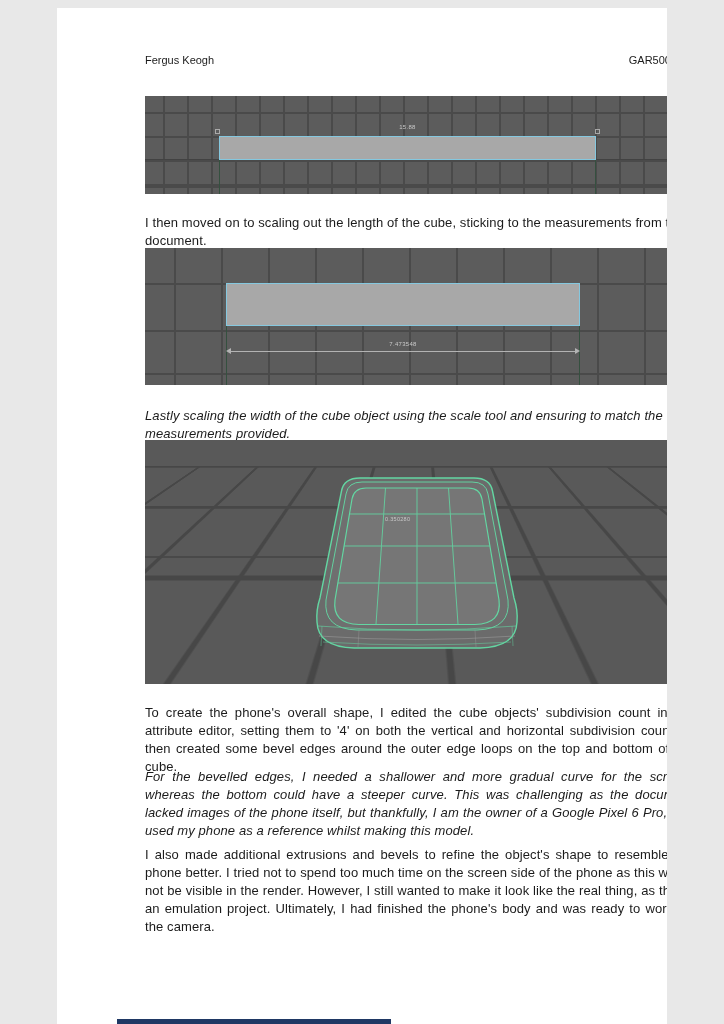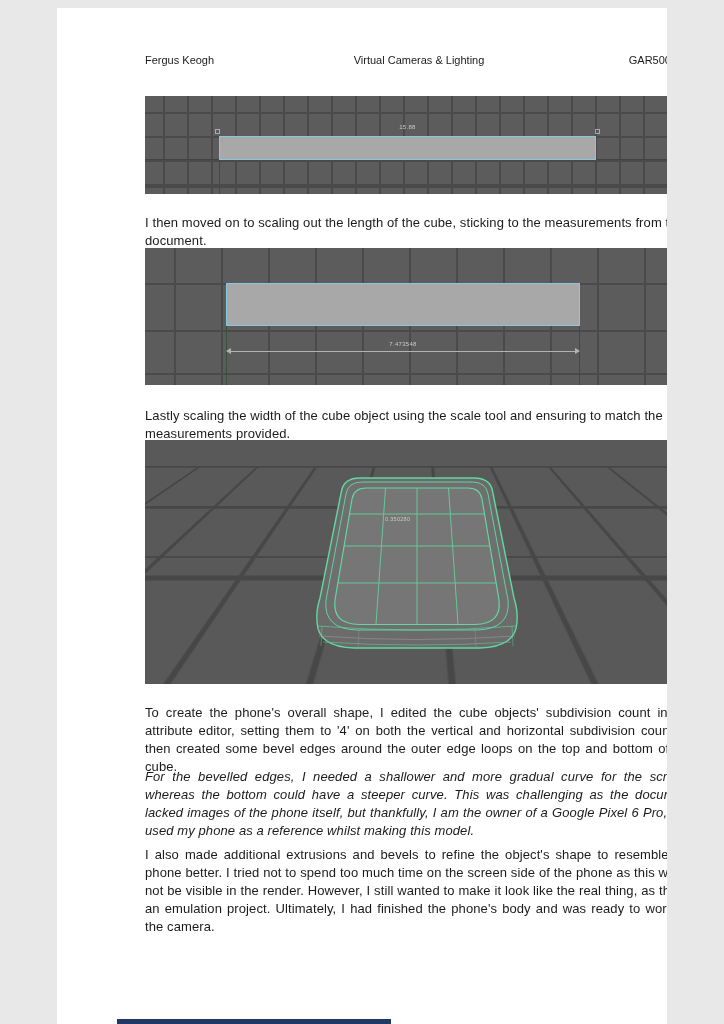--- a/index.html
+++ b/index.html
@@ -83,21 +83,20 @@
     background:#1f3864;
   }
 </style>
 </head>
 <body>
 
 <div class="page">
 
   <div class="doc-header">
     <span class="h-left">Fergus Keogh</span>
-    <span class="h-mid">Virtual Cameras &amp; Lighting</span>
     <span class="h-right">GAR5000-40</span>
   </div>
 
   <div class="viewport" id="fig-length">
     <div class="axis-h" style="top:63px;"></div>
     <div class="axis-v" style="left:74px; top:64px; height:34px;"></div>
     <div class="axis-v" style="left:450px; top:64px; height:34px;"></div>
     <div class="dim-label" style="left:74px; top:28px; width:377px;">15.88</div>
     <div class="vmark" style="left:70px; top:33px;"></div>
     <div class="vmark" style="left:450px; top:33px;"></div>
@@ -109,21 +108,21 @@
   <div class="viewport" id="fig-width">
     <div class="axis-v" style="left:81px; top:78px; height:59px;"></div>
     <div class="axis-v" style="left:434px; top:78px; height:59px;"></div>
     <div class="cube-bar" style="left:81px; top:35px; width:354px; height:43px;"></div>
     <div class="dim-label" style="left:81px; top:93px; width:354px;">7.473548</div>
     <div class="dimline" style="left:84px; top:103px; width:348px;"></div>
     <div class="arrow left" style="left:81px; top:100px;"></div>
     <div class="arrow right" style="left:430px; top:100px;"></div>
   </div>
 
-  <p class="para" style="top:386px;">Lastly scaling the width of the cube object using the scale tool and ensuring to match the measurements provided.</p>
+  <p class="para" style="top:386px;font-style:italic;">Lastly scaling the width of the cube object using the scale tool and ensuring to match the measurements provided.</p>
 
   <div class="viewport" id="fig-phone">
     <div class="persp-clip">
       <div class="persp-grid"></div>
     </div>
     <div class="world-axis"></div>
 
     <svg class="phone-svg" viewBox="0 0 548 244">
 
       <path d="M215 38 L329 38 Q345 38 347.5 51 L369 158 Q373 170 372 182 Q371 207 335 208 L209 208 Q173 207 172 182 Q171 170 175 158 L196.5 51 Q199 38 215 38 Z" fill="#6b6b6b" stroke="#63d6a2" stroke-width="1.4"></path>

